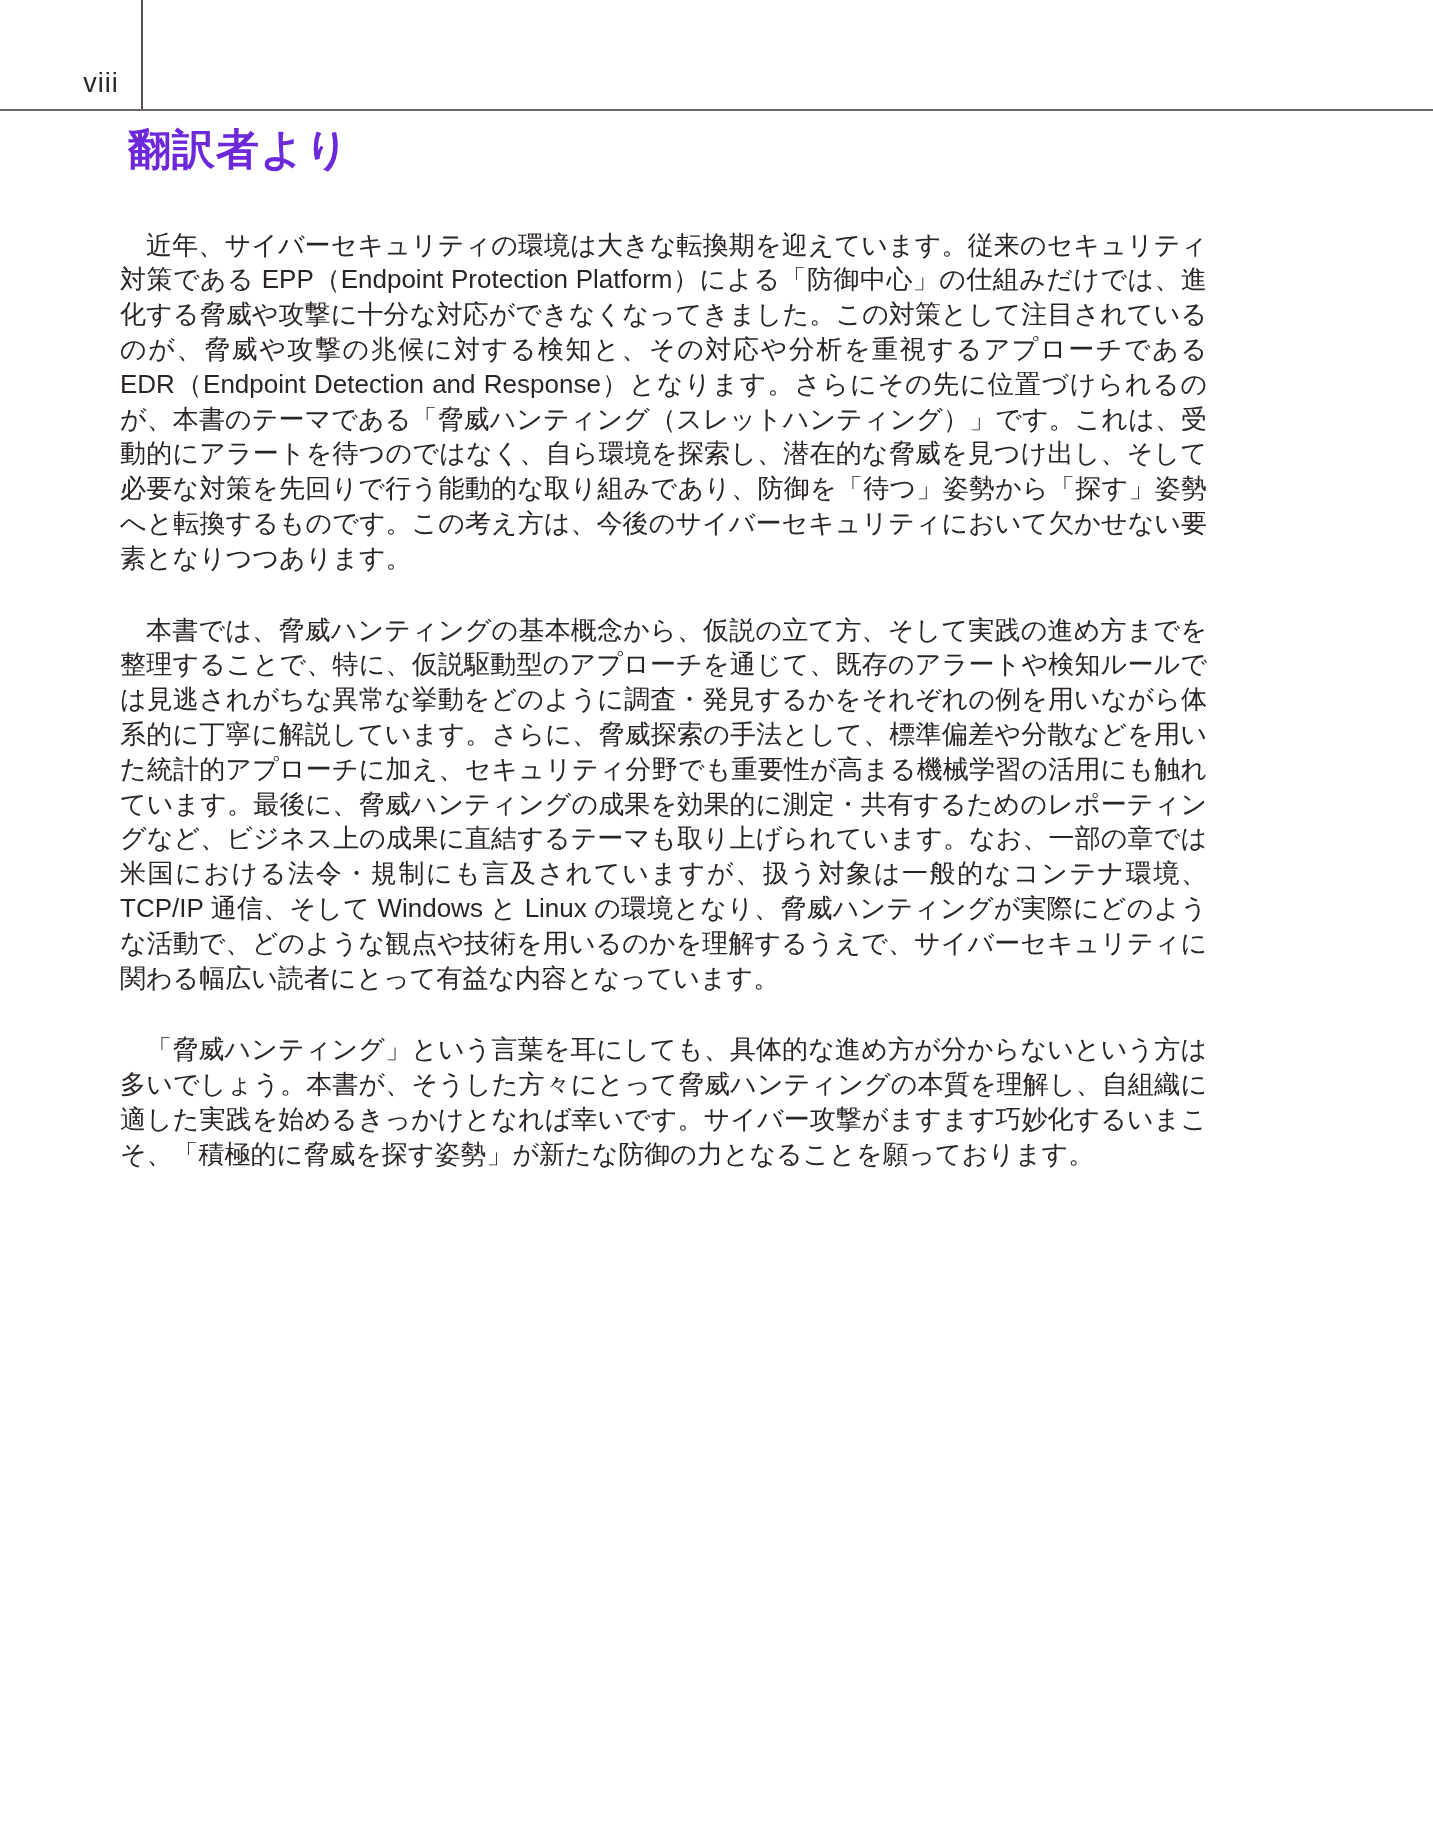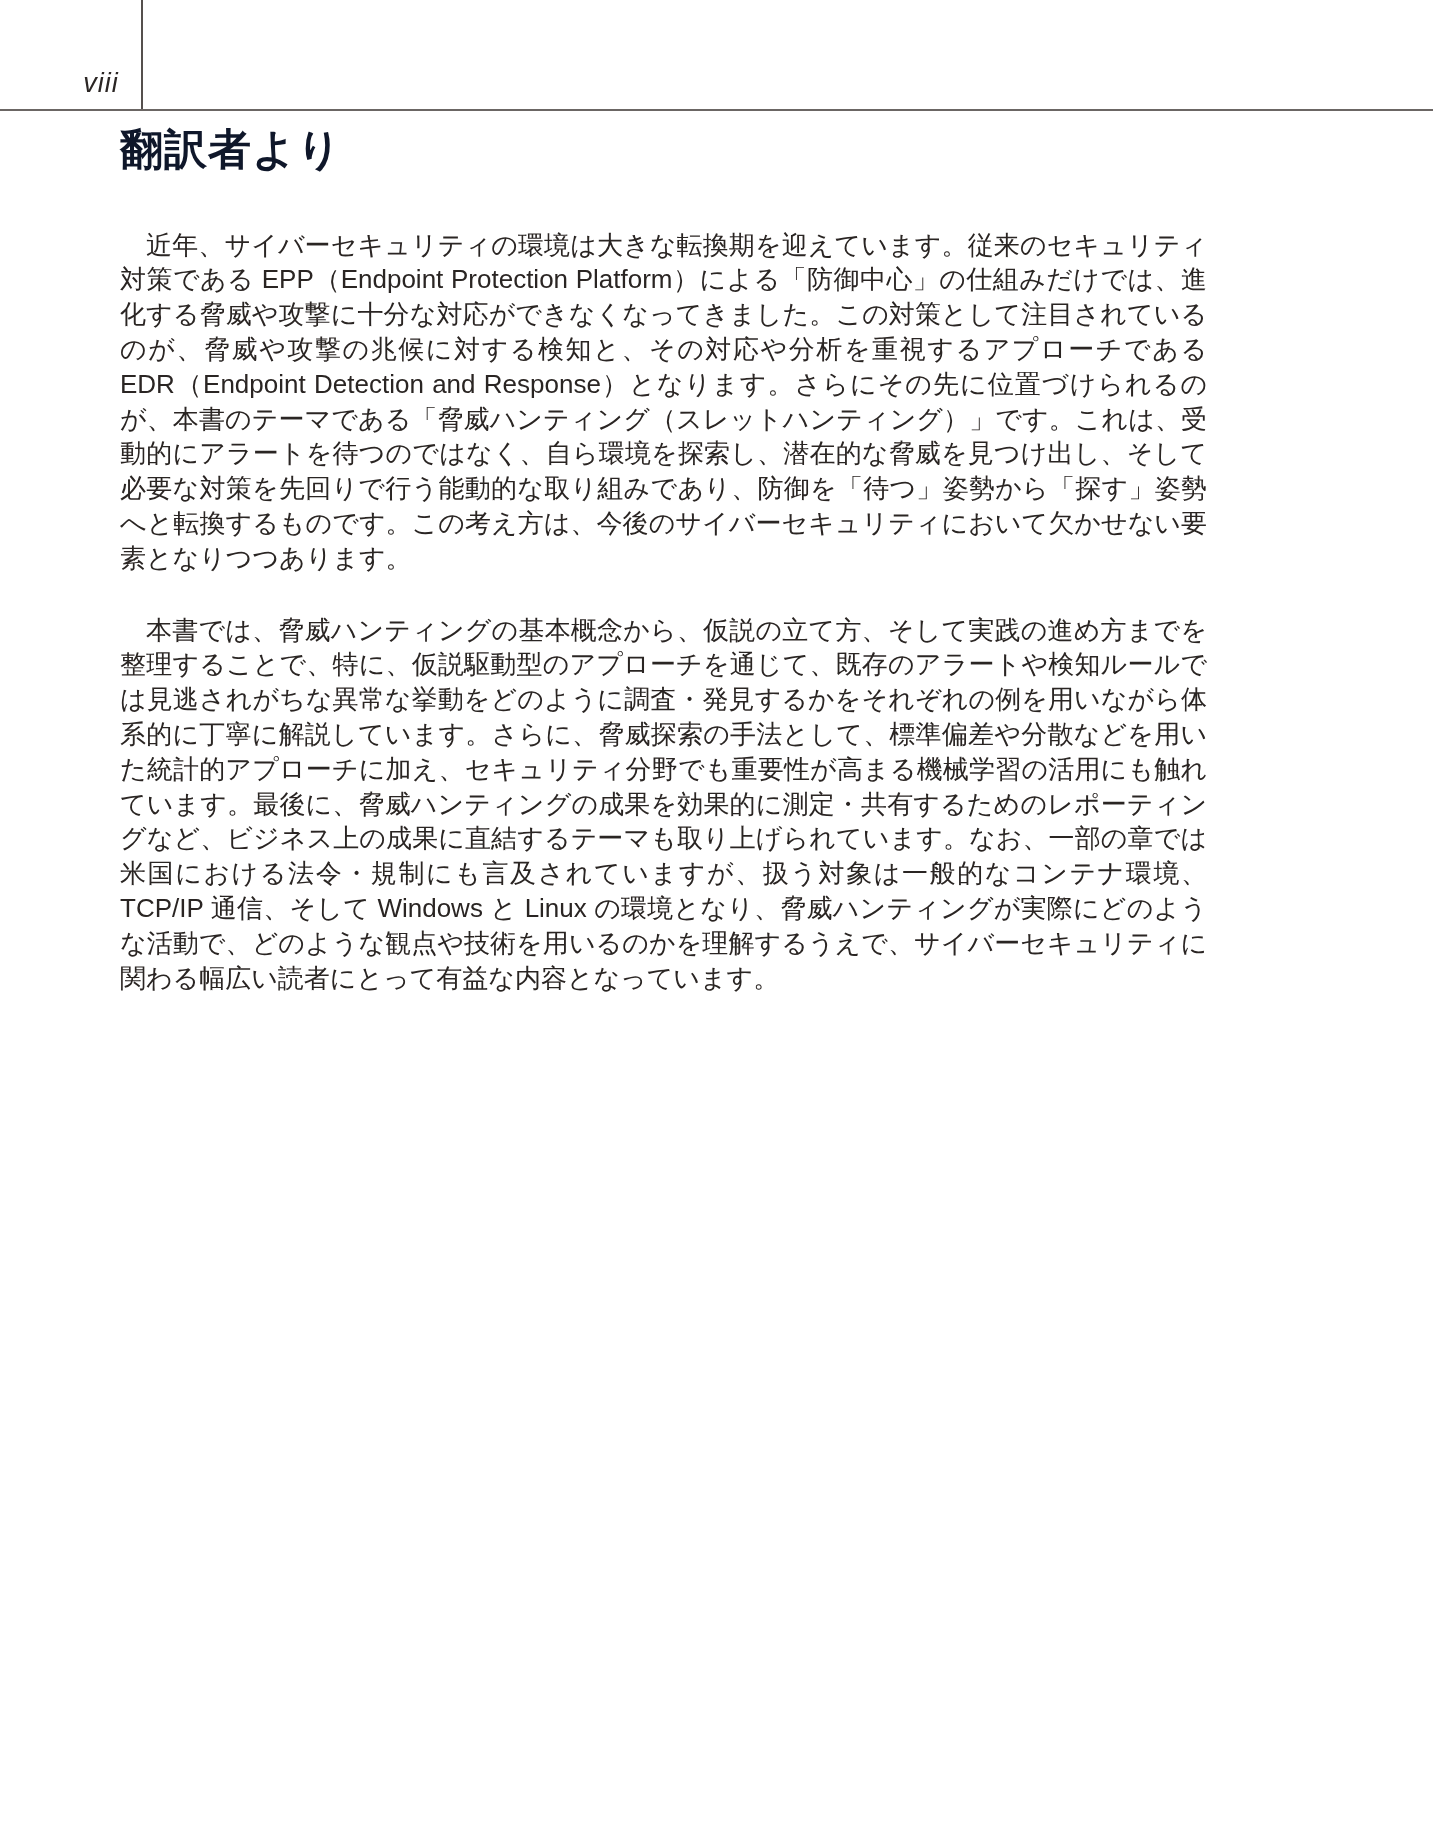--- a/index.html
+++ b/index.html
@@ -13,21 +13,20 @@
     position: relative;
     font-family: "Liberation Sans", "DejaVu Sans", sans-serif;
     color: #262220;
     overflow: hidden;
   }
   
   .running-head {
     position: absolute;
     top: 0; left: 0; right: 0;
     height: 111px;
-    font-style: italic;
   }
   .page-number {
     position: absolute;
     left: 76px;
     bottom: 12px;
     width: 50px;
     text-align: center;
     font-size: 27px;
     letter-spacing: 1px;
     color: #2b2624;
@@ -48,25 +47,25 @@
     background: #6b6664;
   }
   
   .content {
     position: absolute;
     left: 120px;
     top: 124px;
     width: 1103px;
   }
   .section-title {
-    margin: 0 0 52px 0;
+    margin: 0 0 52px 8px;
     font-size: 43px;
     line-height: 1.2;
     font-weight: 800;
-    color: #0f172a;
+    color: #6d28d9;
     letter-spacing: 1px;
   }
   .body-paragraph {
     margin: 0 16px 37px 0;
     font-size: 26px;
     line-height: 34.8px;
     text-align: justify;
     text-justify: inter-character;
     text-indent: 1em;
     color: #2a2523;
@@ -84,13 +83,14 @@
   <div class="head-hrule"></div>
 </div>
 
 <main class="content">
   <h1 class="section-title">翻訳者より</h1>
 
   <p class="body-paragraph">近年、サイバーセキュリティの環境は大きな転換期を迎えています。従来のセキュリティ対策である EPP（Endpoint Protection Platform）による「防御中心」の仕組みだけでは、進化する脅威や攻撃に十分な対応ができなくなってきました。この対策として注目されているのが、脅威や攻撃の兆候に対する検知と、その対応や分析を重視するアプローチである EDR（Endpoint Detection and Response）となります。さらにその先に位置づけられるのが、本書のテーマである「脅威ハンティング（スレットハンティング）」です。これは、受動的にアラートを待つのではなく、自ら環境を探索し、潜在的な脅威を見つけ出し、そして必要な対策を先回りで行う能動的な取り組みであり、防御を「待つ」姿勢から「探す」姿勢へと転換するものです。この考え方は、今後のサイバーセキュリティにおいて欠かせない要素となりつつあります。</p>
 
   <p class="body-paragraph">本書では、脅威ハンティングの基本概念から、仮説の立て方、そして実践の進め方までを整理することで、特に、仮説駆動型のアプローチを通じて、既存のアラートや検知ルールでは見逃されがちな異常な挙動をどのように調査・発見するかをそれぞれの例を用いながら体系的に丁寧に解説しています。さらに、脅威探索の手法として、標準偏差や分散などを用いた統計的アプローチに加え、セキュリティ分野でも重要性が高まる機械学習の活用にも触れています。最後に、脅威ハンティングの成果を効果的に測定・共有するためのレポーティングなど、ビジネス上の成果に直結するテーマも取り上げられています。なお、一部の章では米国における法令・規制にも言及されていますが、扱う対象は一般的なコンテナ環境、TCP/IP 通信、そして Windows と Linux の環境となり、脅威ハンティングが実際にどのような活動で、どのような観点や技術を用いるのかを理解するうえで、サイバーセキュリティに関わる幅広い読者にとって有益な内容となっています。</p>
 
+  <p class="body-paragraph">「脅威ハンティング」という言葉を耳にしても、具体的な進め方が分からないという方は多いでしょう。本書が、そうした方々にとって脅威ハンティングの本質を理解し、自組織に適した実践を始めるきっかけとなれば幸いです。サイバー攻撃がますます巧妙化するいまこそ、「積極的に脅威を探す姿勢」が新たな防御の力となることを願っております。</p>
 </main>
 
 </body></html>

